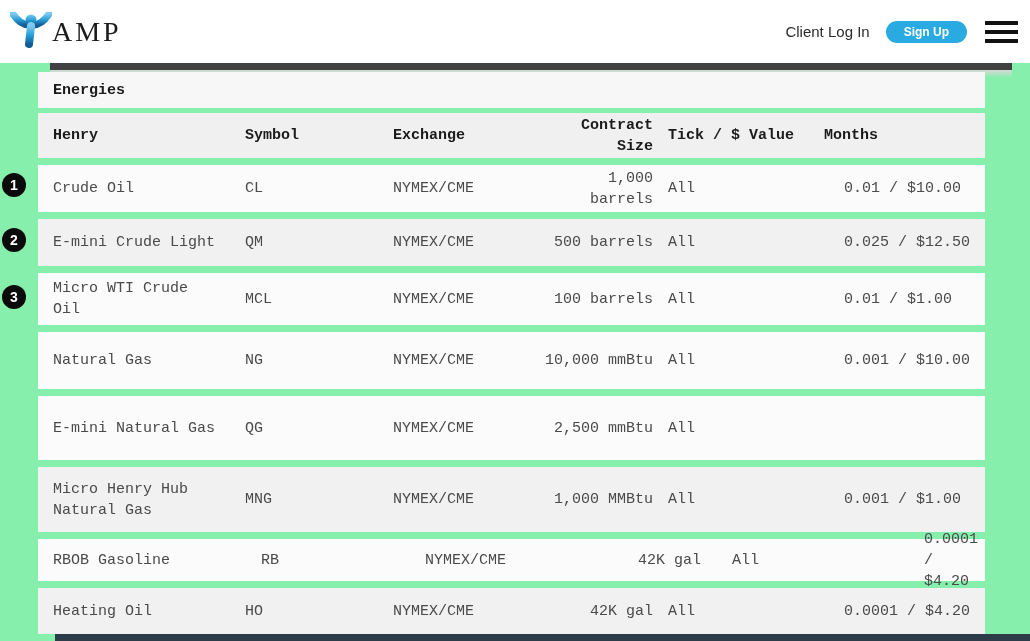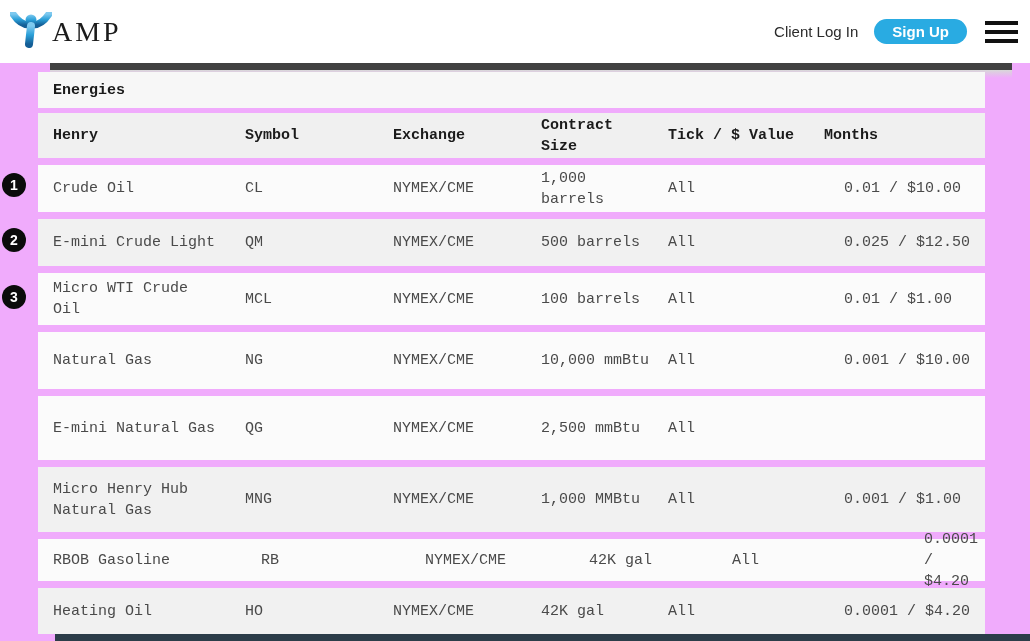--- a/index.html
+++ b/index.html
@@ -1,27 +1,27 @@
 <!DOCTYPE html>
 <html style="--accent_blue: #29abe2; --topbar: #414141; --bottombar: #2c3d49; --section_bg: #f7f7f7; --header_bg: #f0f0f0; --row_light: #fbfbfb; --row_gray: #f1f1f1; --text_heading: #1b1b1b; --text_body: #4a4a4a;"><head>
 <meta charset="utf-8">
 <style>
   html,body{margin:0;padding:0;background:#fff;}
-  .page{position:relative;width:1030px;height:641px;background:#f0abfc;overflow:hidden;
+  .page{position:relative;width:1030px;height:641px;background:#86efac;overflow:hidden;
         font-family:"Liberation Sans", sans-serif;}
 
   
   .header{position:absolute;top:0;left:0;width:1030px;height:63px;background:#fff;
           display:flex;align-items:center;justify-content:space-between;}
   .logo{display:flex;align-items:center;gap:2px;margin-left:10px;cursor:pointer;}
   .logo-text{font-family:"Liberation Serif", serif;font-size:28px;color:#1b1b1b;
              letter-spacing:3px;font-weight:400;margin-left:-2px;}
   .header-right{display:flex;align-items:center;gap:16px;margin-right:10px;}
   .client-login{font-size:15px;color:#2b2b2b;cursor:pointer;}
-  .signup-btn{background:var(--accent_blue);color:#fff;font-weight:bold;font-size:15px;
+  .signup-btn{background:var(--accent_blue);color:#fff;font-weight:bold;font-size:12px;
               border:none;border-radius:16px;padding:4px 18px;cursor:pointer;}
   .hamburger{display:flex;flex-direction:column;gap:5px;cursor:pointer;padding:4px 2px;}
   .hamburger span{display:block;width:33px;height:4px;background:#111;}
 
   
   .topbar{position:absolute;top:63px;left:50px;width:962px;height:7px;background:var(--topbar);}
   .topbar-shadow{position:absolute;top:70px;left:50px;width:962px;height:8px;
                  background:linear-gradient(#d8d8d8,rgba(255,255,255,0));}
   .bottombar{position:absolute;top:634px;left:55px;width:975px;height:7px;background:var(--bottombar);}
 
@@ -53,21 +53,21 @@
   .table > :nth-child(6){height:57px;}
   .table > :nth-child(7){height:64px;}
   .table > :nth-child(8){height:65px;}
   .table > :nth-child(9){height:42px;gap:16px;}
   .table > :nth-child(10){height:46px;margin-bottom:0;}
 
   .cell{padding-left:15px;box-sizing:border-box;line-height:1.4;}
   .c-name{width:192px;padding-right:12px;}
   .c-symbol{width:148px;}
   .c-exchange{width:148px;}
-  .c-size{width:127px;}
+  .c-size{width:127px;text-align:right;}
   .c-months{width:176px;}
   .c-tick{flex:1;}
 </style>
 </head>
 <body>
 
 <div class="page">
 
   <div class="header">
     <div class="logo">

